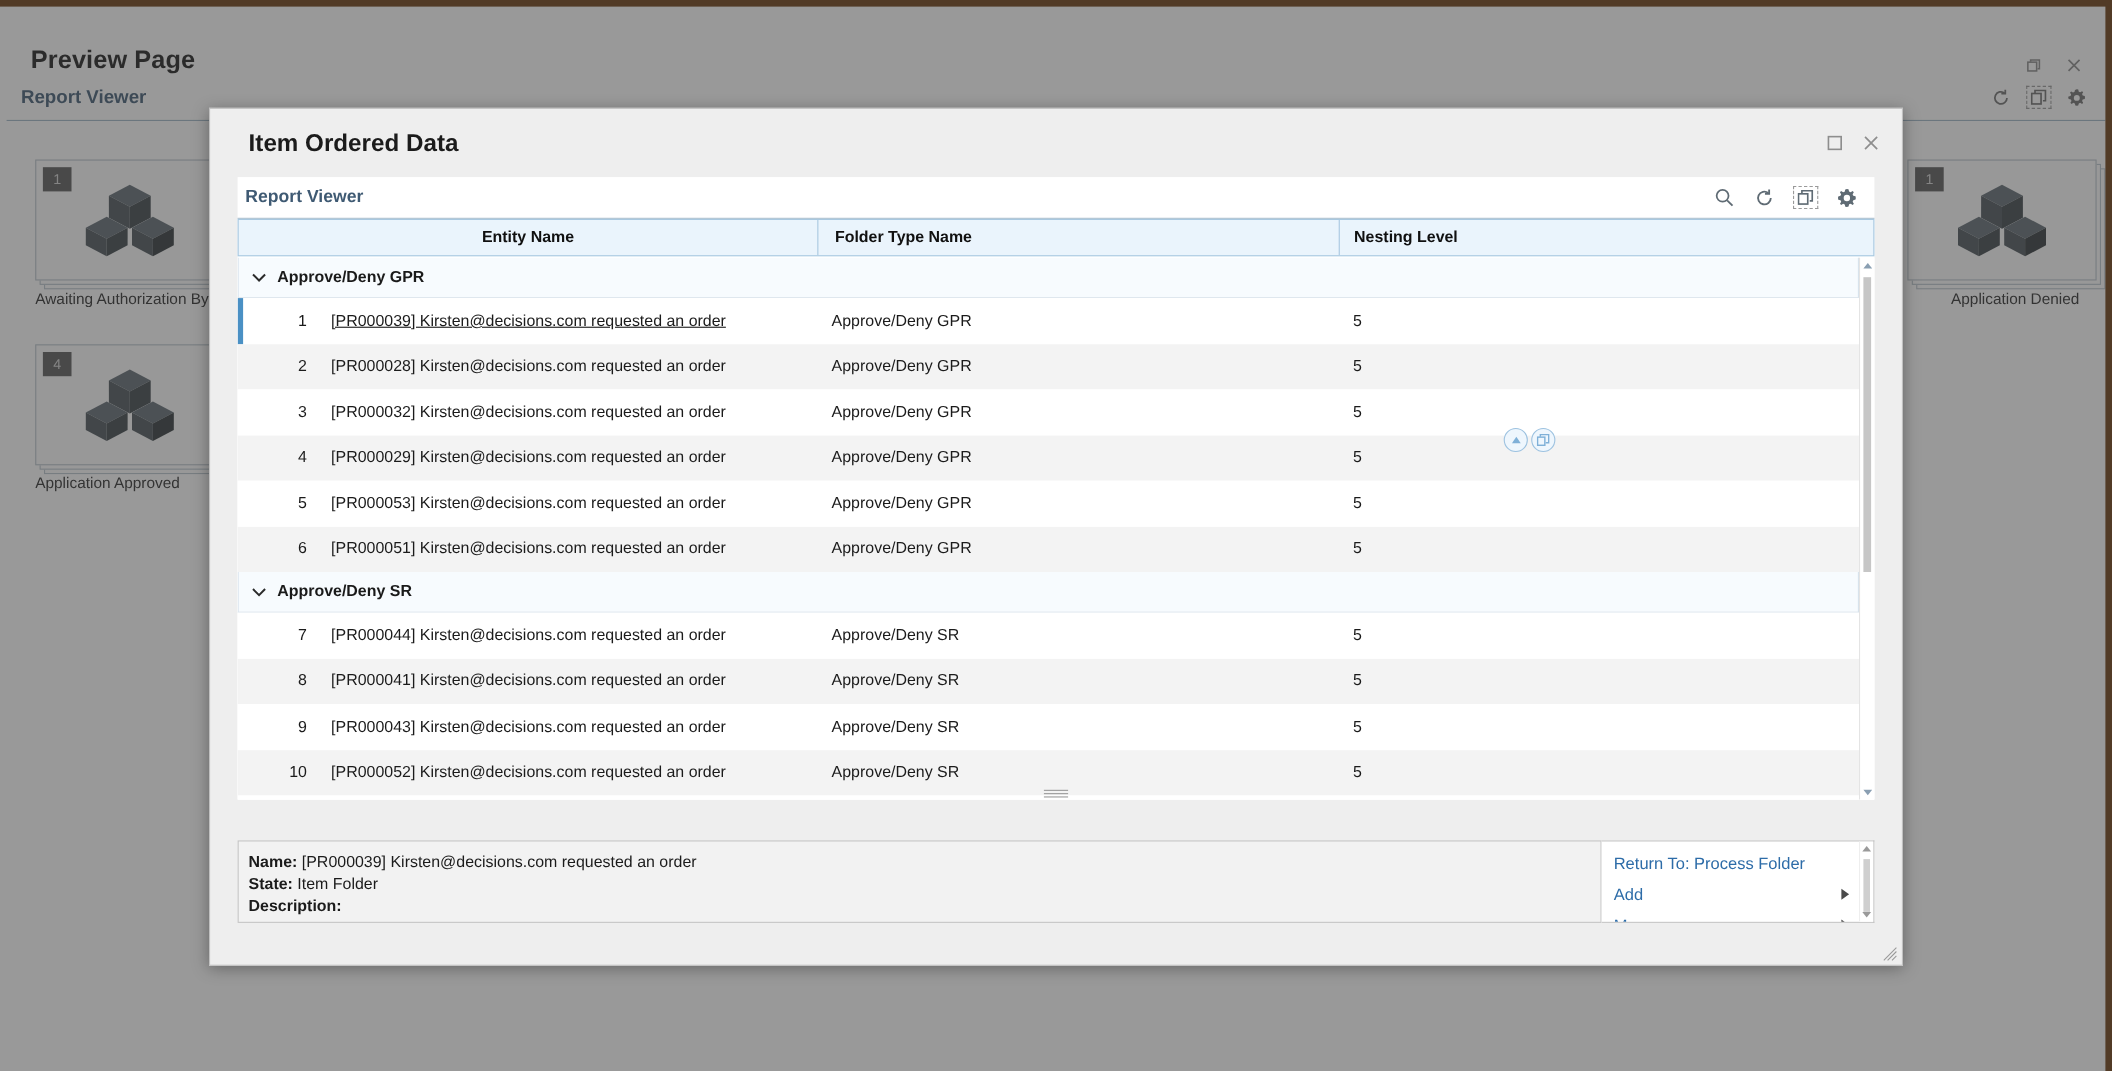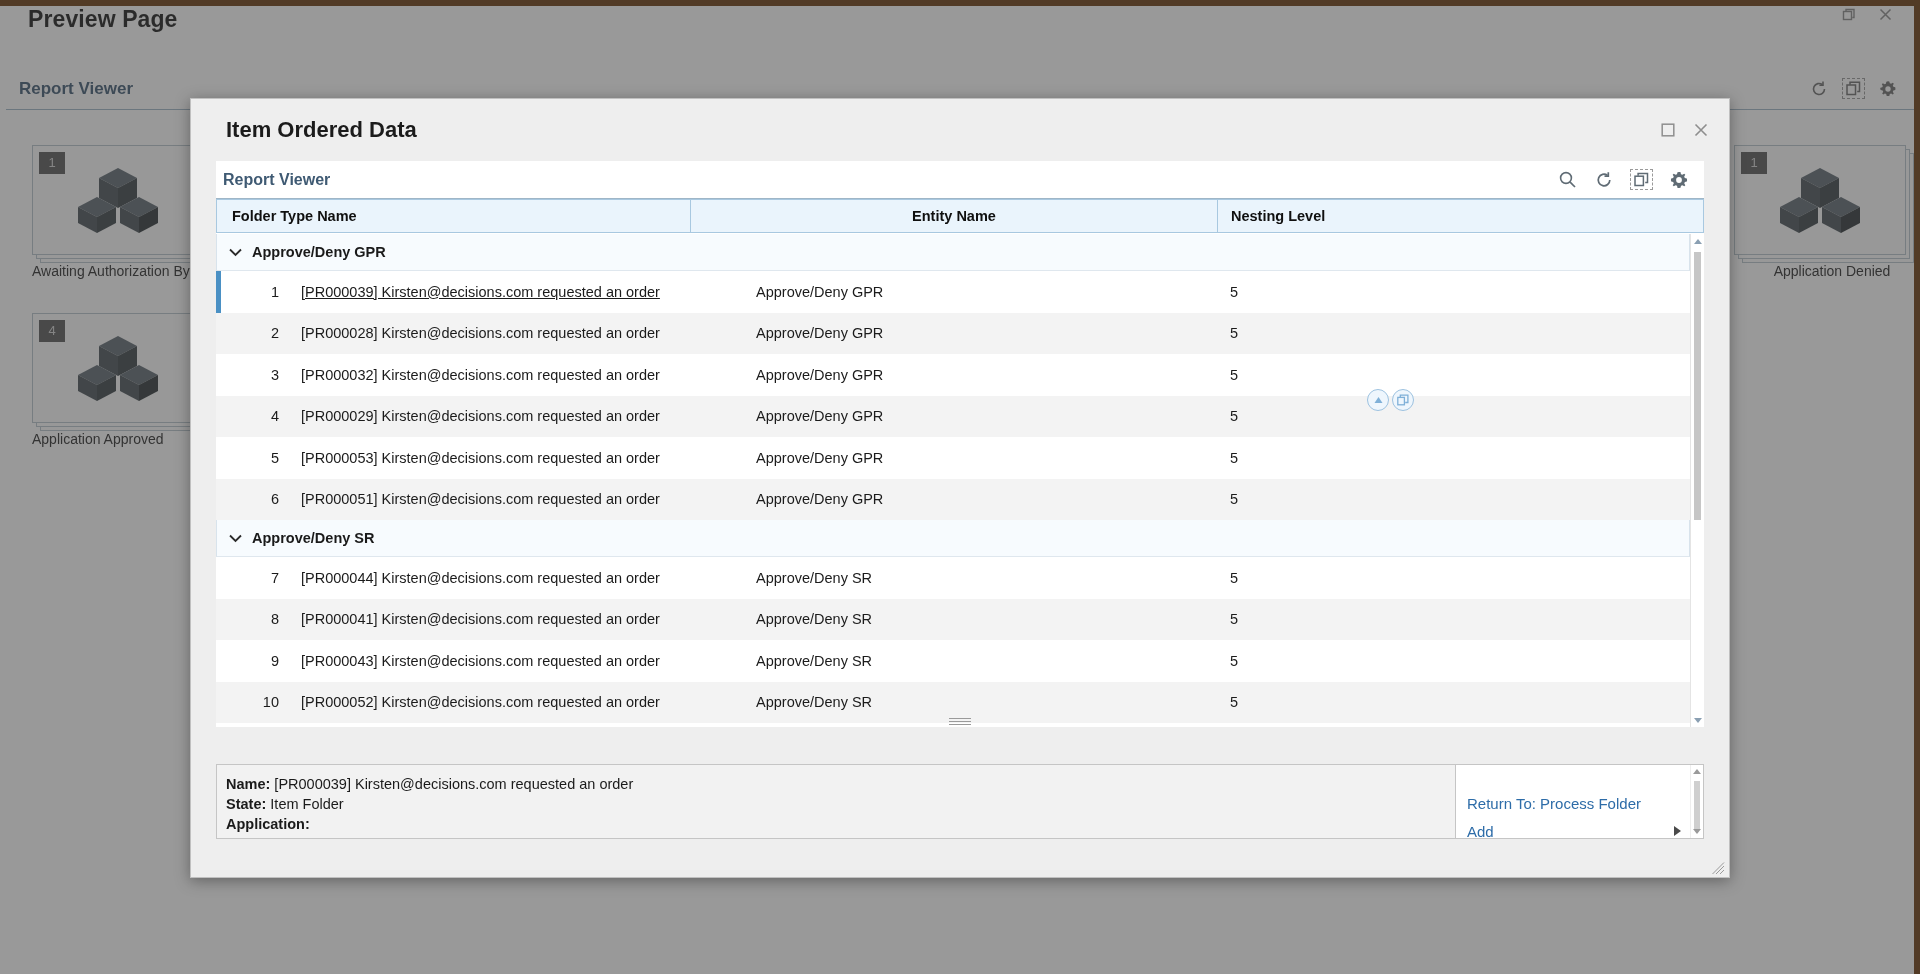--- a/index.html
+++ b/index.html
@@ -22,21 +22,21 @@
     border-right: 6px solid #6b3c10;
   }
   #bg-window {
     position: absolute;
     left: 6px; top: 6px; right: 6px; bottom: 6px;
     background: #ffffff;
   }
   #bg-titlebar {
     position: absolute; left: 0; top: 0; right: 0; height: 62px;
     background: #ffffff;
-    display: flex; align-items: flex-start;
+    display: flex; align-items: flex-end;
   }
   #bg-titlebar .title {
     font-size: 23px; font-weight: bold; color: #1a1a1a;
     margin-left: 22px; letter-spacing: .1px;
   }
   #bg-titlebar .tb-icons {
     margin-left: auto; margin-right: 20px;
     display: flex; align-items: center; gap: 20px;
   }
   #bg-subbar {
@@ -447,22 +447,22 @@
           <svg width="20" height="20" viewBox="0 0 20 20">
               <path d="M10 1.9l1.45.22.52 2.05 1.42.59 1.83-1.09 1.06 1.06-1.09 1.83.59 1.42 2.05.52L18.1 10l-.22 1.45-2.05.52-.59 1.42 1.09 1.83-1.06 1.06-1.83-1.09-1.42.59-.52 2.05L10 18.1l-1.45-.22-.52-2.05-1.42-.59-1.83 1.09-1.06-1.06 1.09-1.83-.59-1.42-2.05-.52L1.9 10l.22-1.45 2.05-.52.59-1.42L3.67 4.78l1.06-1.06 1.83 1.09 1.42-.59.52-2.05z" fill="#5f6b74"></path>
               <circle cx="10" cy="10" r="2.9" fill="#ffffff"></circle>
             </svg>
         </span>
       </div>
     </div>
 
     <div id="grid-wrap">
       <div id="grid-head">
+        <div class="hcell c1">Entity Name</div>
         <div class="hcell c2">Folder Type Name</div>
-        <div class="hcell c1">Entity Name</div>
         <div class="hcell c3">Nesting Level</div>
       </div>
 
       <div id="grid-scroll">
         <div id="grid-viewport">
 
           <div class="group-row">
             <span class="chev">
               <svg width="13" height="9" viewBox="0 0 13 9">
                   <path d="M1 1.5 L6.5 7 L12 1.5" fill="none" stroke="#2b2b2b" stroke-width="1.8"></path>
@@ -590,26 +590,26 @@
       <div id="detail-left">
         <div class="line">
           <b>Name:</b>
           <span>[PR000039] Kirsten@decisions.com requested an order</span>
         </div>
         <div class="line">
           <b>State:</b>
           <span>Item Folder</span>
         </div>
         <div class="line">
-          <b>Application:</b>
+          <b>Description:</b>
         </div>
       </div>
 
       <div id="detail-right">
-        <div class="act-item" style="margin-top:24px;">
+        <div class="act-item" style="margin-top:6px;">
           <span>Return To: Process Folder</span>
         </div>
         <div class="act-item">
           <span>Add</span>
           <span class="caret"></span>
         </div>
         <div class="act-item">
           <span>Manage</span>
           <span class="caret"></span>
         </div>

